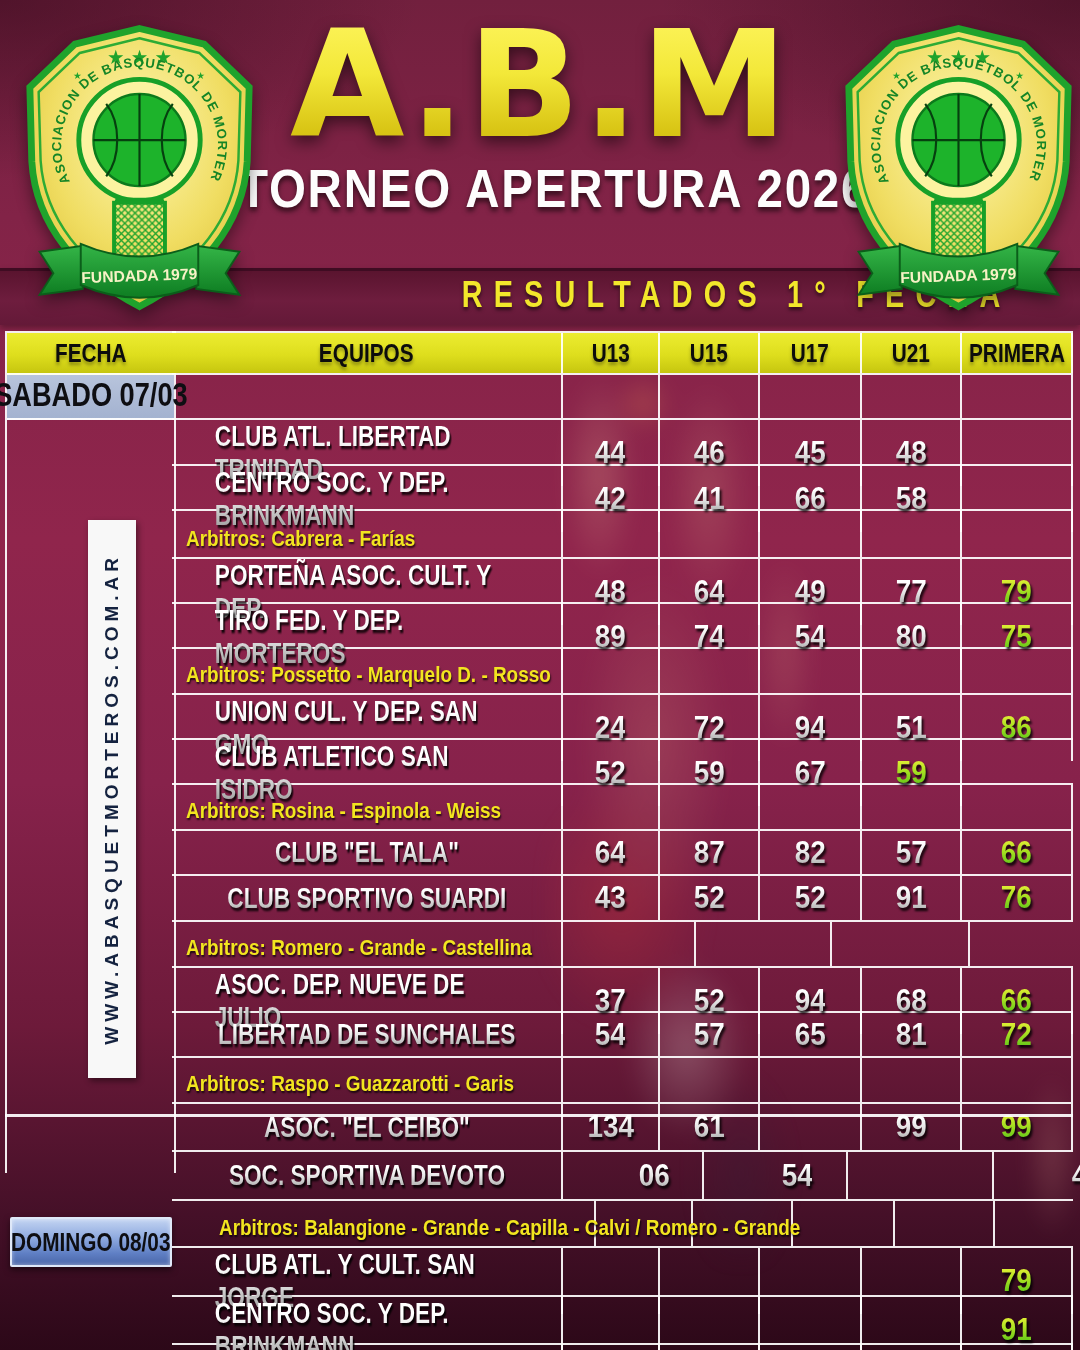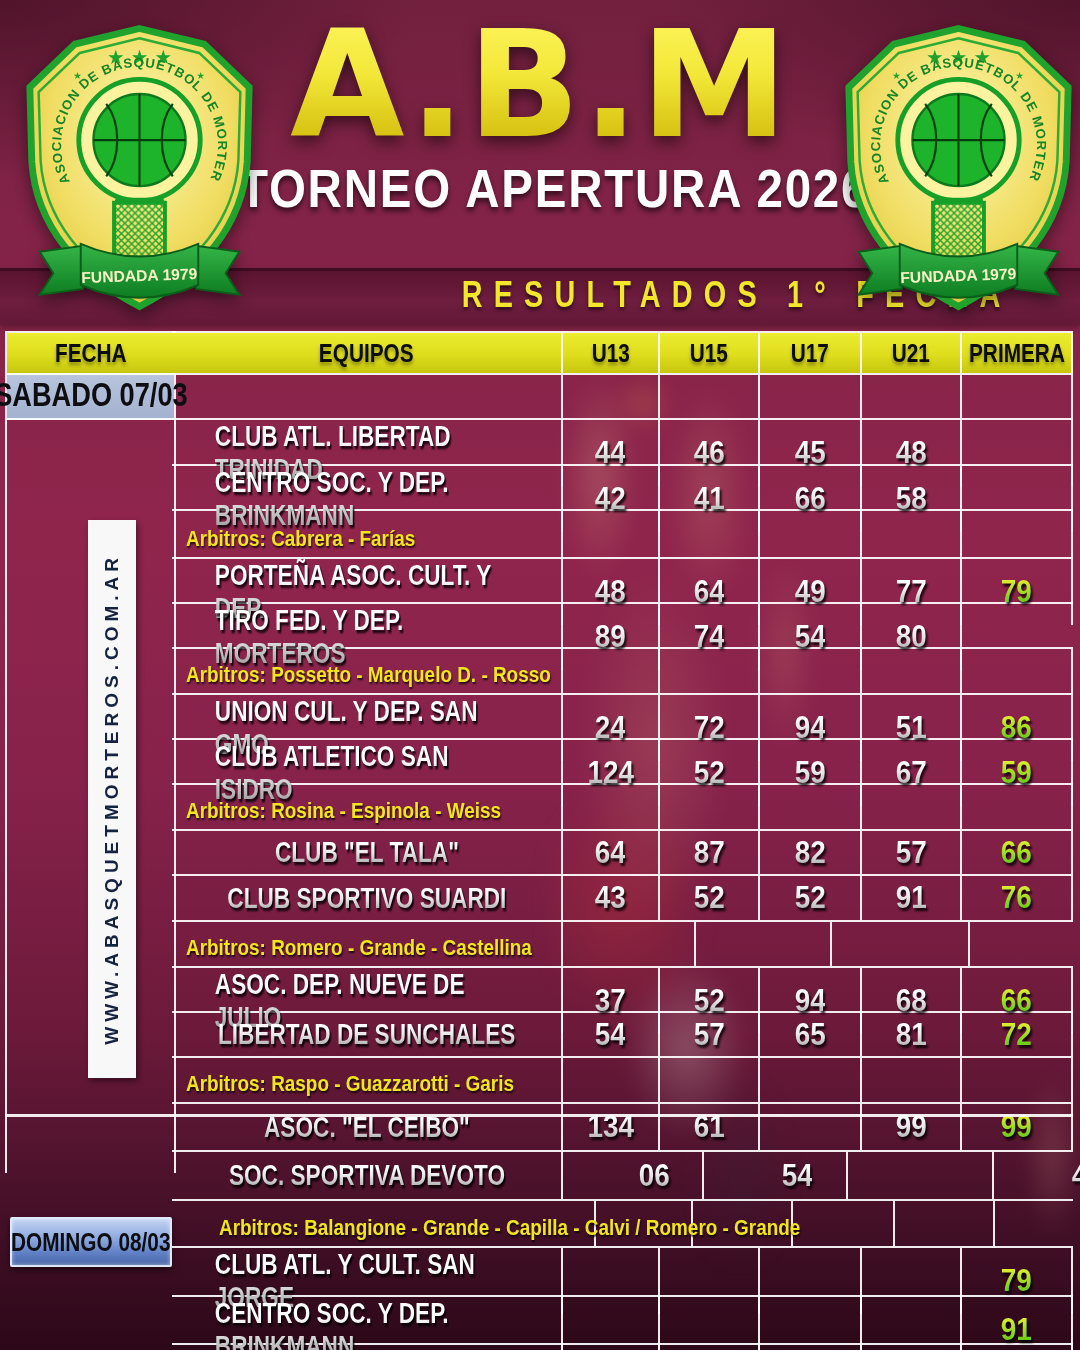--- a/index.html
+++ b/index.html
@@ -320,20 +320,23 @@
             </div>
             <div class="cell">
               <span class="num">74</span>
             </div>
             <div class="cell">
               <span class="num">54</span>
             </div>
             <div class="cell">
               <span class="num">80</span>
             </div>
+            <div class="cell">
+              <span class="num green">75</span>
+            </div>
           </div>
           <div class="row" style="height: 44px;">
             <div class="cell arbcell">
               <span class="arbtext cond-l">Arbitros: Possetto - Marquelo D. - Rosso</span>
             </div>
             <div class="cell"></div>
             <div class="cell"></div>
             <div class="cell"></div>
             <div class="cell"></div>
             <div class="cell"></div>
@@ -356,23 +359,20 @@
             </div>
             <div class="cell">
               <span class="num green">86</span>
             </div>
           </div>
           <div class="row" style="height: 43px;">
             <div class="cell">
               <span class="team-name">CLUB ATLETICO SAN ISIDRO</span>
             </div>
             <div class="cell">
-              <span class="num">124</span>
-            </div>
-            <div class="cell">
               <span class="num">52</span>
             </div>
             <div class="cell">
               <span class="num">59</span>
             </div>
             <div class="cell">
               <span class="num">67</span>
             </div>
             <div class="cell">
               <span class="num green">59</span>

